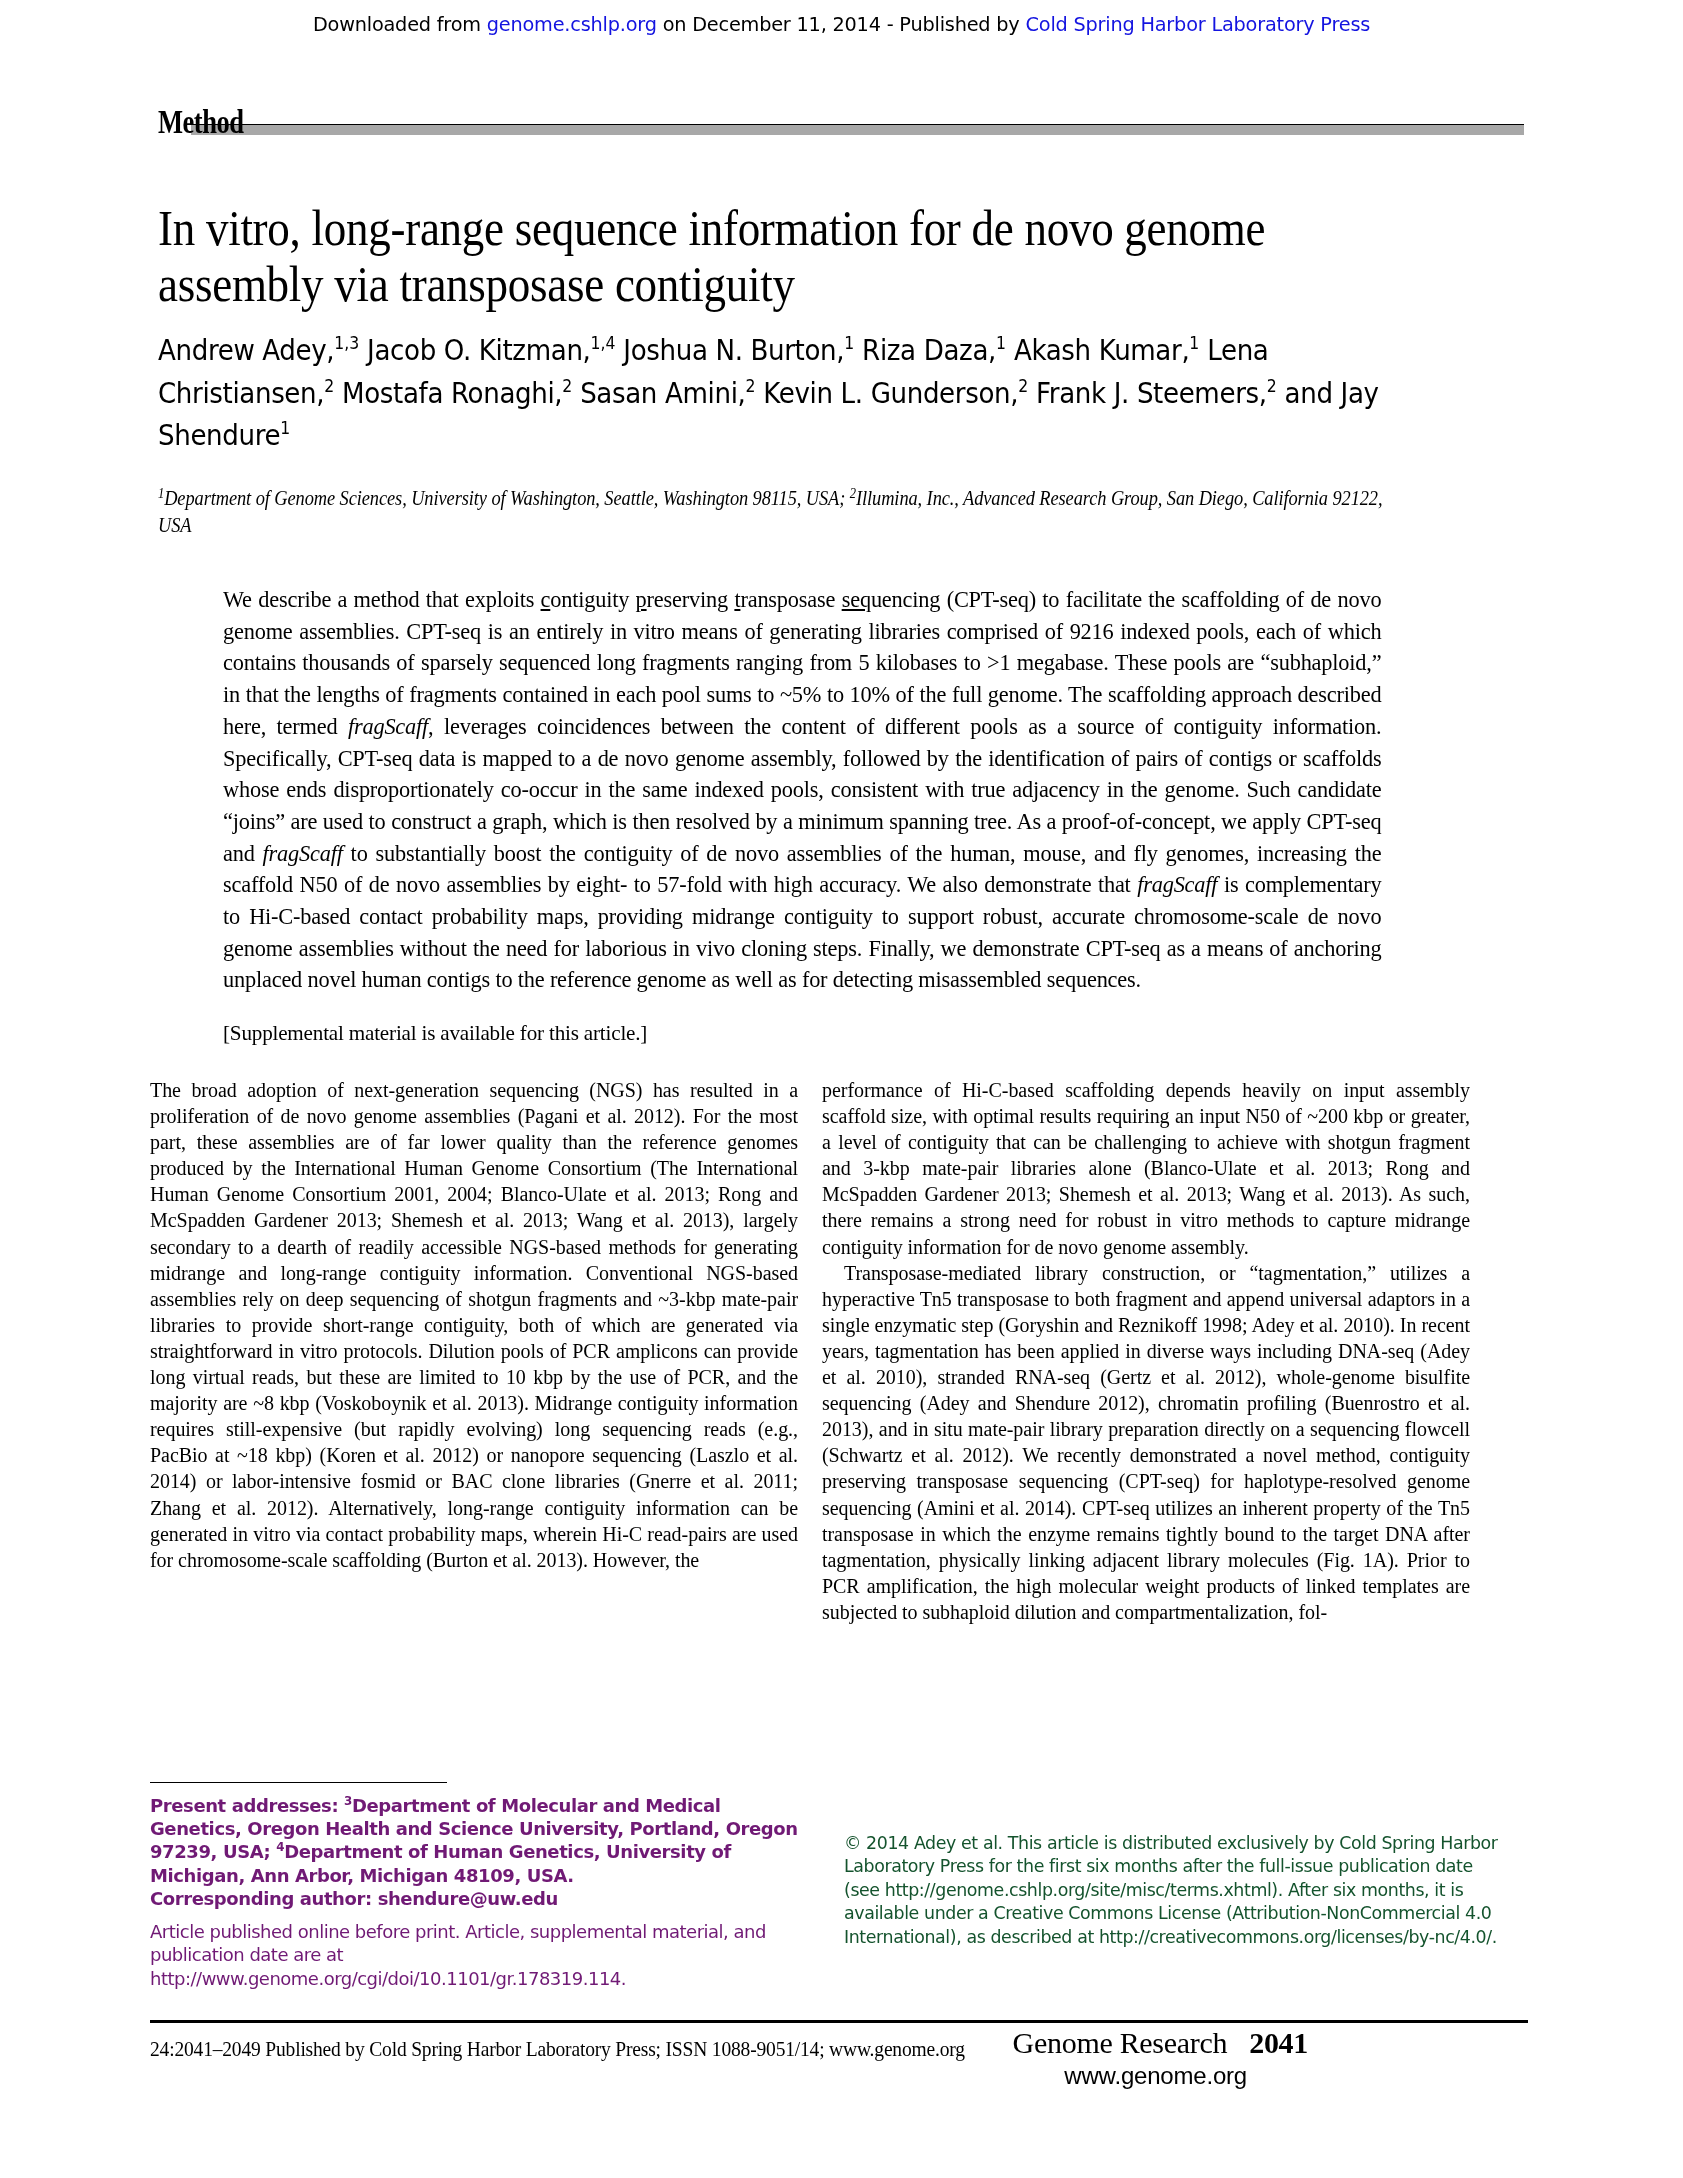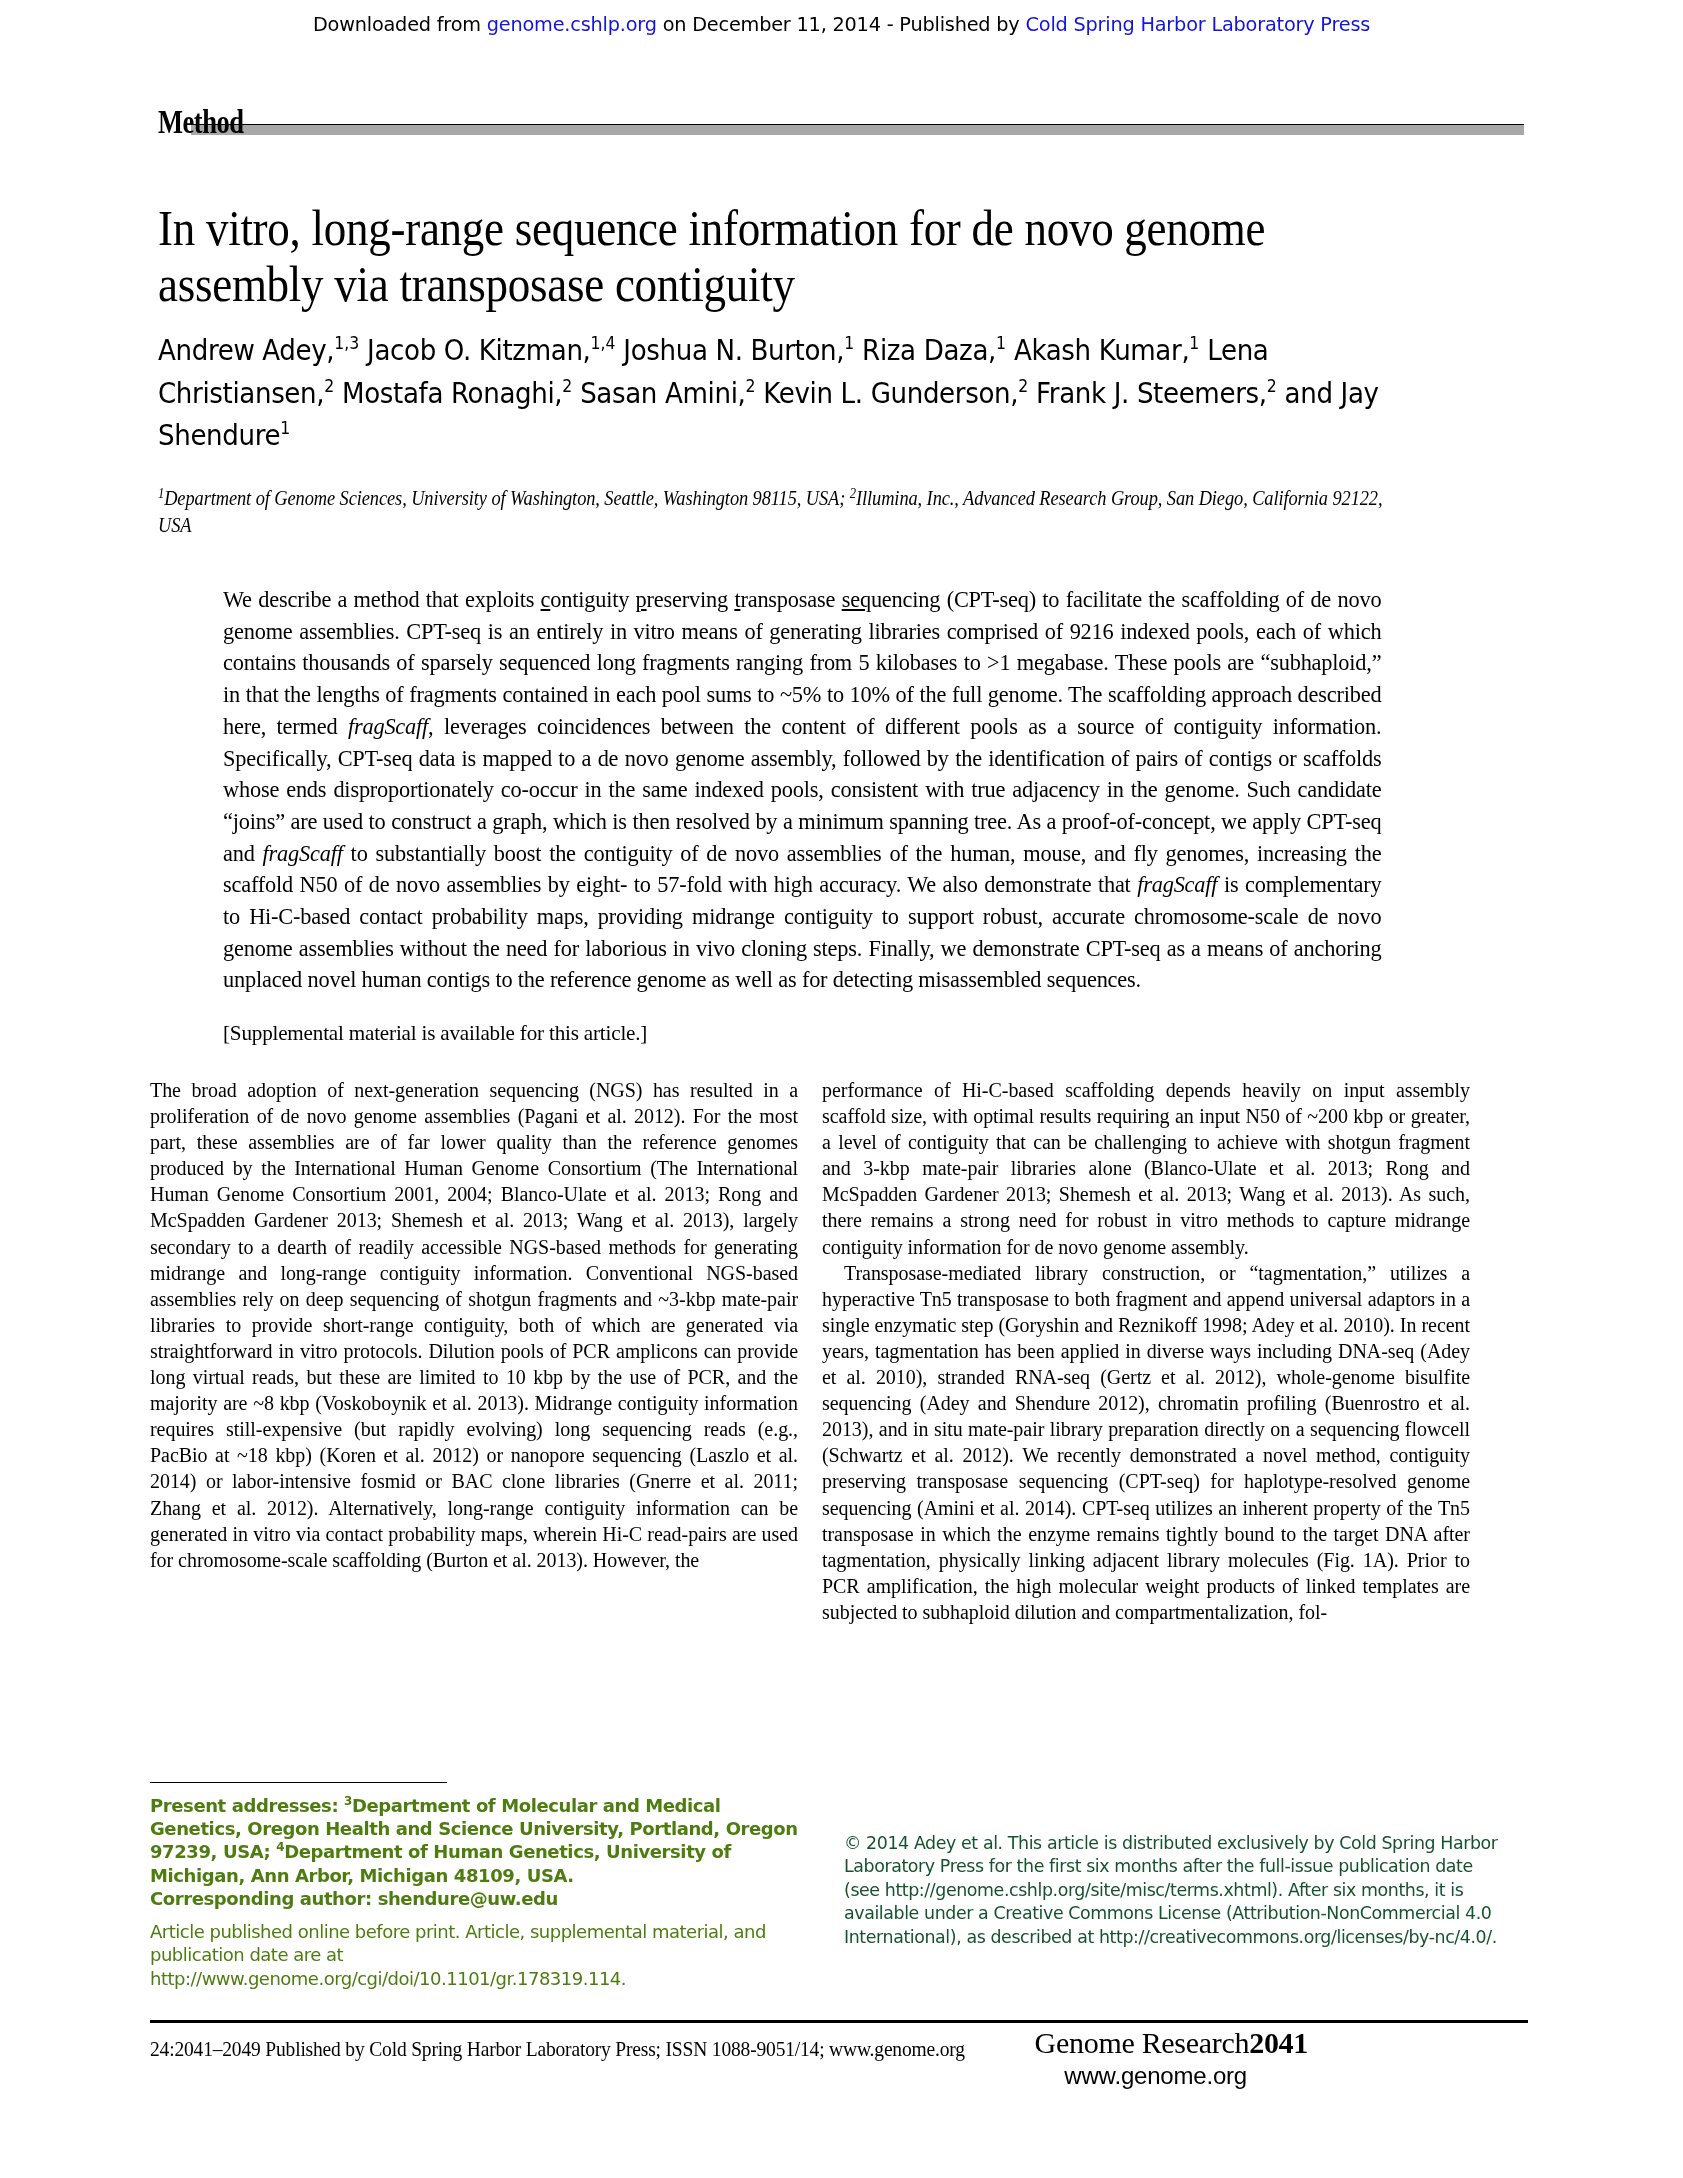--- a/index.html
+++ b/index.html
@@ -136,21 +136,21 @@
   .col p.indent { text-indent: 22px; }
 
   
   .fn-rule-left {
     position: absolute; left: 150px; top: 1782px;
     width: 297px; height: 0;
     border-top: 1.4px solid #000;
   }
   .fn-left {
     position: absolute; left: 150px; top: 1794px; width: 653px;
-    color: #4d7c0f;
+    color: #701a75;
   }
   .fn-left .bold {
     font-family: "DejaVu Sans", sans-serif;
     font-weight: 700;
     font-size: 18px;
     line-height: 1.29;
     letter-spacing: -0.4px;
     display: block;
   }
   .fn-left .bold sup { font-size: 0.66em; vertical-align: 0.55em; }
@@ -201,20 +201,21 @@
     letter-spacing: -0.3px;
     display: inline-block;
     white-space: nowrap;
   }
   .foot-journal .pageno {
     font-family: "Liberation Serif", serif;
     font-weight: 700;
     font-size: 30px;
     letter-spacing: -0.3px;
     display: inline-block;
+    margin-left: 22px;
   }
   .foot-journal .jurl {
     font-family: Liberation Sans, sans-serif;
     font-size: 24px;
     letter-spacing: -0.2px;
     display: block;
     margin-top: 2px;
     margin-right: 61px;
   }
 </style>

